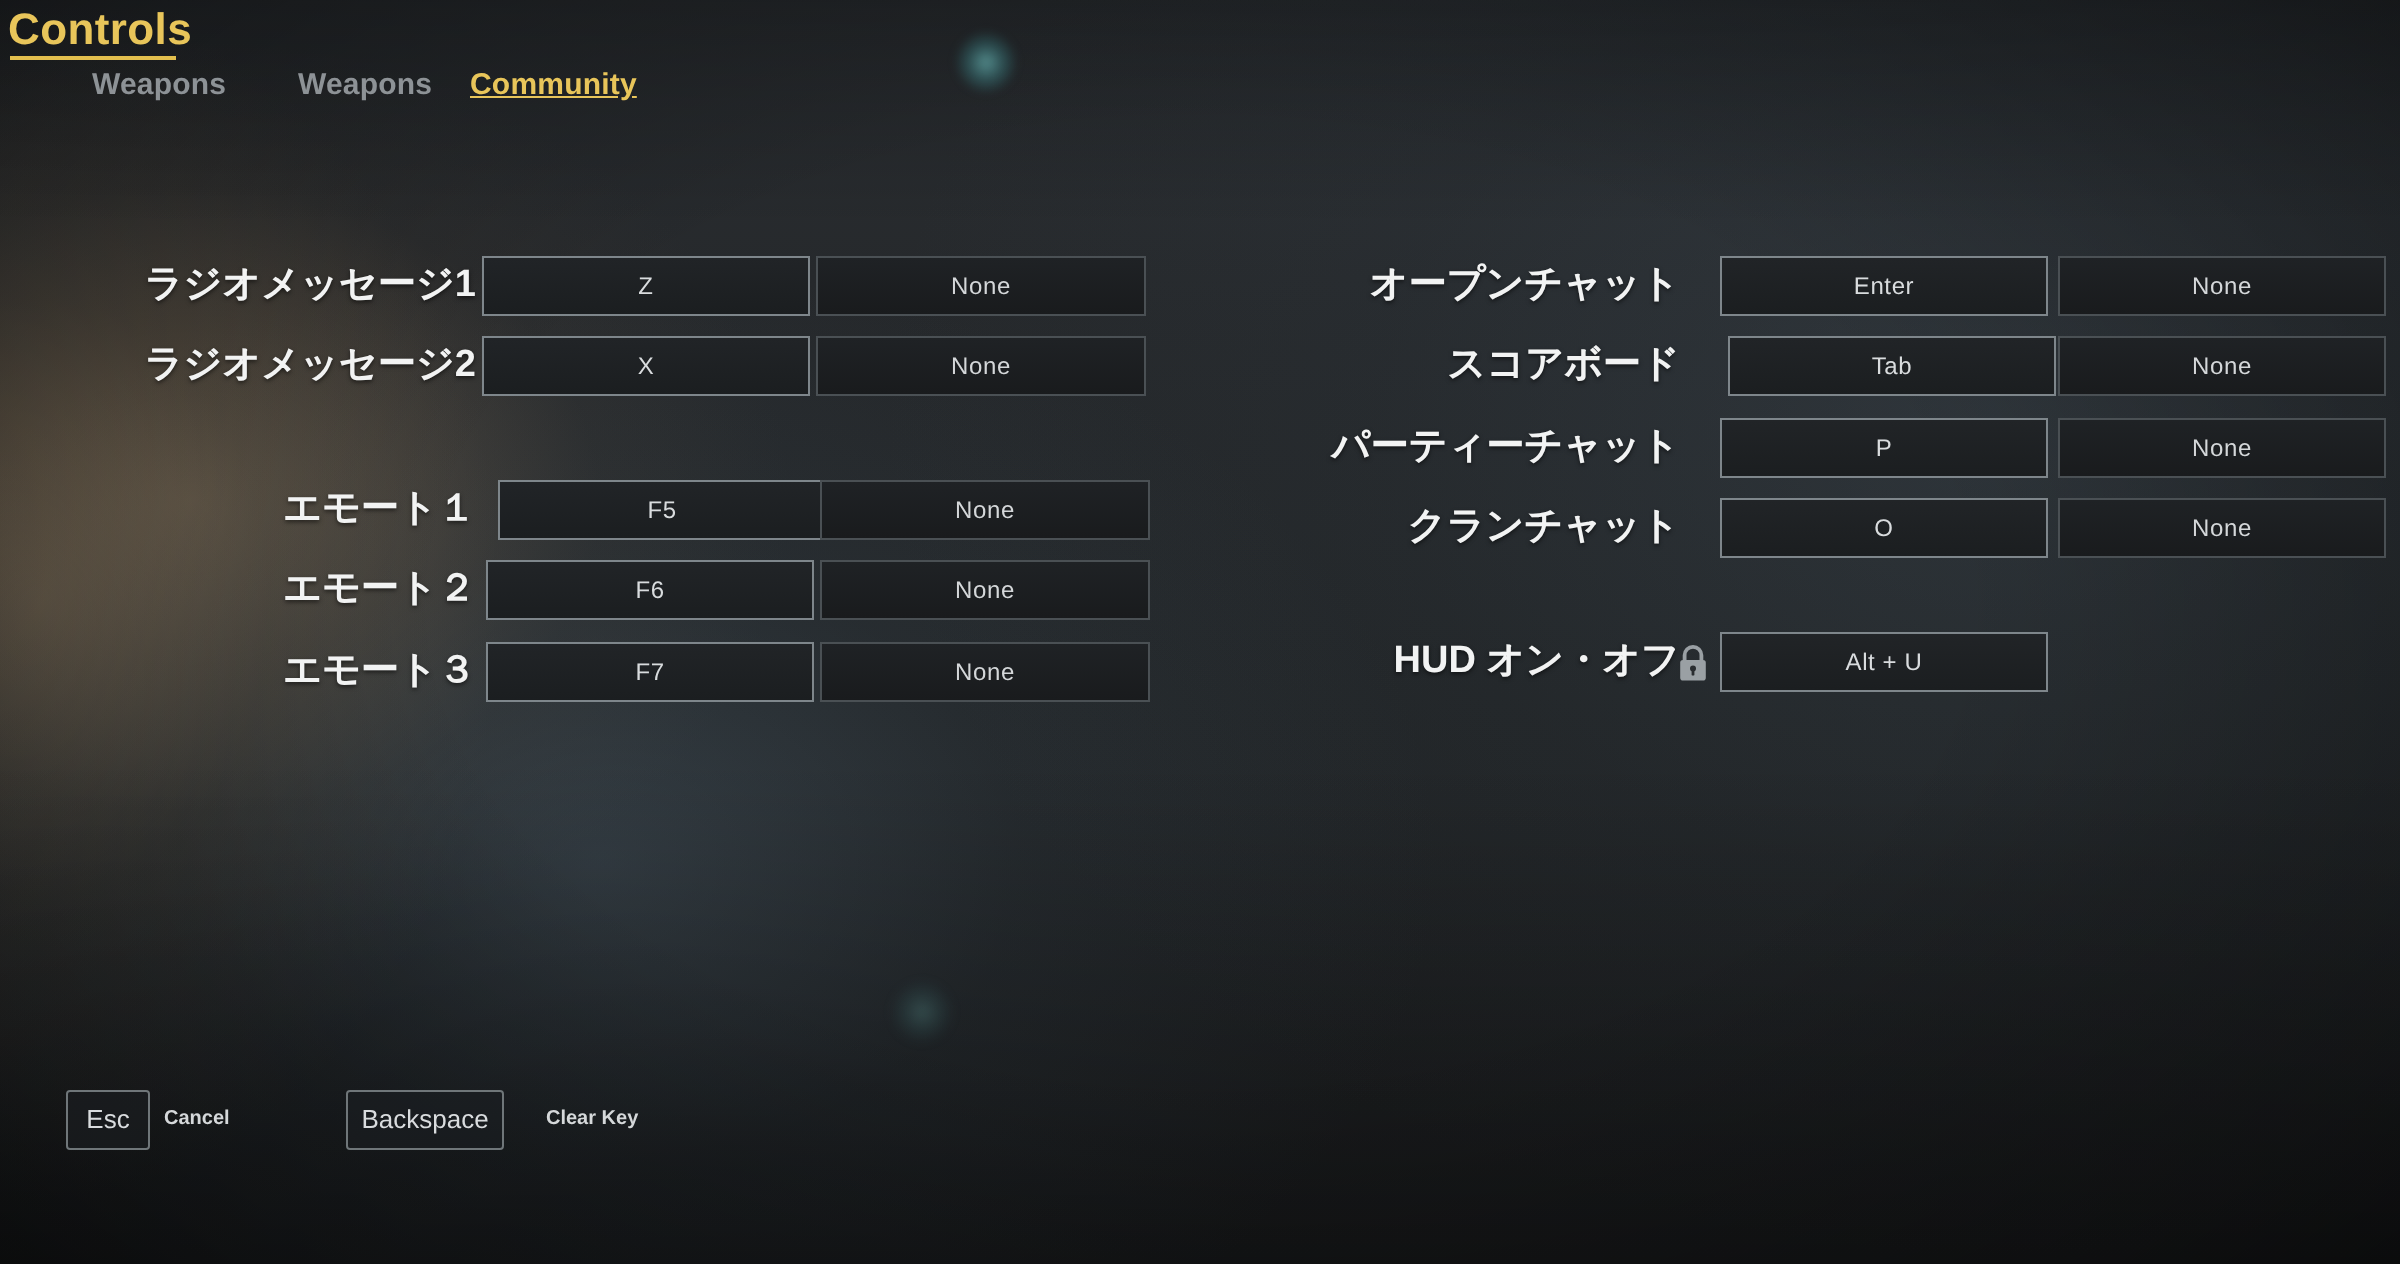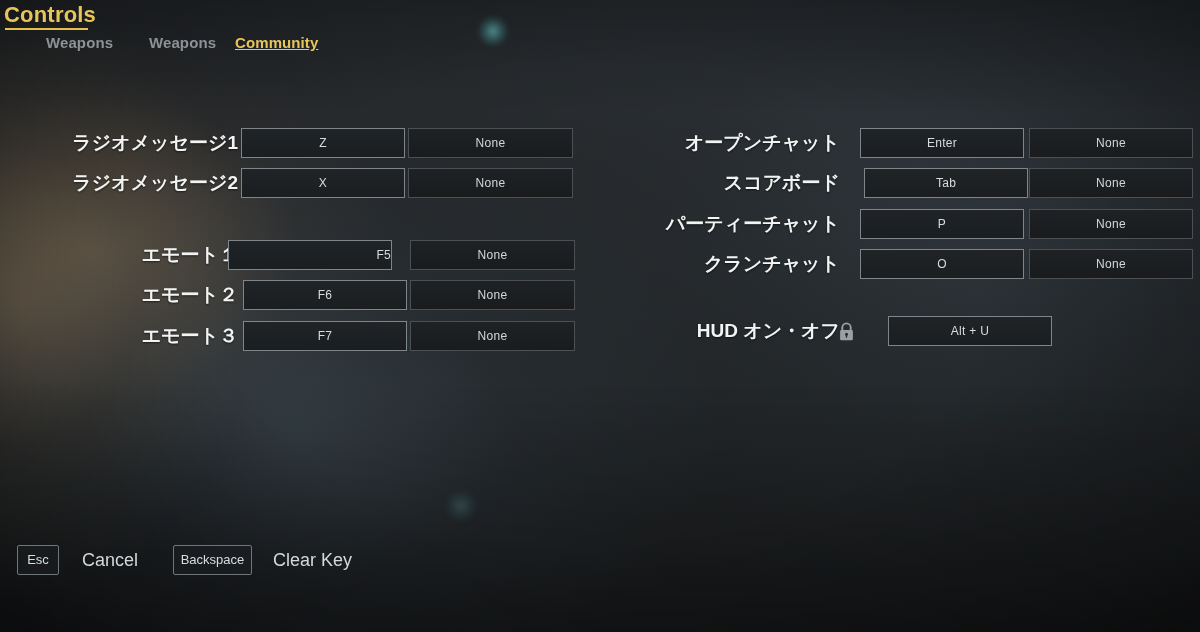--- a/index.html
+++ b/index.html
@@ -147,24 +147,25 @@
     font-size:13px;
     color:#d9dcde;
     background:rgba(28,31,34,0.55);
     border:1px solid #6f7679;
     border-radius:2px;
     font-family:"Liberation Sans", sans-serif;
   }
   .hint-text {
     position:absolute; top:0;
     height:30px; line-height:30px;
-    font-size:18px;
+    font-size:10px;
     color:#d5d8da;
     white-space:nowrap;
     font-family:"Liberation Sans", sans-serif;
+    font-weight:bold;
   }
 
   
   #reset-button {
     position:absolute;
     left:571px; top:594px;
     width:139px; height:30px;
     line-height:28px;
     text-align:center;
     font-size:13px;
@@ -207,21 +208,21 @@
         <div class="keybox" style="left: 241px; width: 164px;">Z</div>
         <div class="keybox none" style="left: 408px; width: 165px;">None</div>
       </div>
       <div class="row" style="left: 0px; top: 168px;">
         <div class="row-label right-align" style="left: 30px; width: 208px;">ラジオメッセージ2</div>
         <div class="keybox" style="left: 241px; width: 164px;">X</div>
         <div class="keybox none" style="left: 408px; width: 165px;">None</div>
       </div>
       <div class="row" style="left: 0px; top: 240px;">
         <div class="row-label right-align" style="left: 30px; width: 208px;">エモート１</div>
-        <div class="keybox" style="left: 228px; width: 164px; text-align: right;">F5</div>
+        <div class="keybox" style="left: 249px; width: 164px;">F5</div>
         <div class="keybox none" style="left: 410px; width: 165px;">None</div>
       </div>
       <div class="row" style="left: 0px; top: 280px;">
         <div class="row-label right-align" style="left: 30px; width: 208px;">エモート２</div>
         <div class="keybox" style="left: 243px; width: 164px;">F6</div>
         <div class="keybox none" style="left: 410px; width: 165px;">None</div>
       </div>
       <div class="row" style="left: 0px; top: 321px;">
         <div class="row-label right-align" style="left: 30px; width: 208px;">エモート３</div>
         <div class="keybox" style="left: 243px; width: 164px;">F7</div>
@@ -250,25 +251,25 @@
         <div class="keybox none" style="left: 1029px; width: 164px;">None</div>
       </div>
       <div class="row" style="left: 0px; top: 316px;">
         <div class="row-label right-align" style="left: 620px; width: 220px;">HUD オン・オフ</div>
         <span class="lock-icon" style="left: 838px;"><svg viewBox="0 0 17 19" width="17" height="19" aria-hidden="true">
             <path d="M4.3 8.2V5.6a4.2 4.2 0 0 1 8.4 0v2.6" fill="none" stroke="#9aa0a4" stroke-width="1.9"></path>
             <rect x="2.1" y="8.0" width="12.8" height="10.3" rx="1.4" fill="#9aa0a4"></rect>
             <circle cx="8.5" cy="12.3" r="1.5" fill="#2a2d30"></circle>
             <rect x="7.8" y="12.5" width="1.4" height="3.3" rx="0.6" fill="#2a2d30"></rect>
           </svg></span>
-        <div class="keybox" style="left: 860px; width: 164px; margin-left: 28px;">Alt + U</div>
+        <div class="keybox" style="left: 860px; width: 164px;">Alt + U</div>
       </div>
     </div>
 
   <div id="footer-hints">
-    <div class="hint-key" style="left:17px;  width:42px;">Esc</div>
+    <div class="hint-key" style="left:33px;  width:42px;">Esc</div>
     <div class="hint-text" style="left:82px;">Cancel</div>
     <div class="hint-key" style="left:173px; width:79px;">Backspace</div>
     <div class="hint-text" style="left:273px;">Clear Key</div>
   </div>
 
 
 </div>
 
 </body></html>

